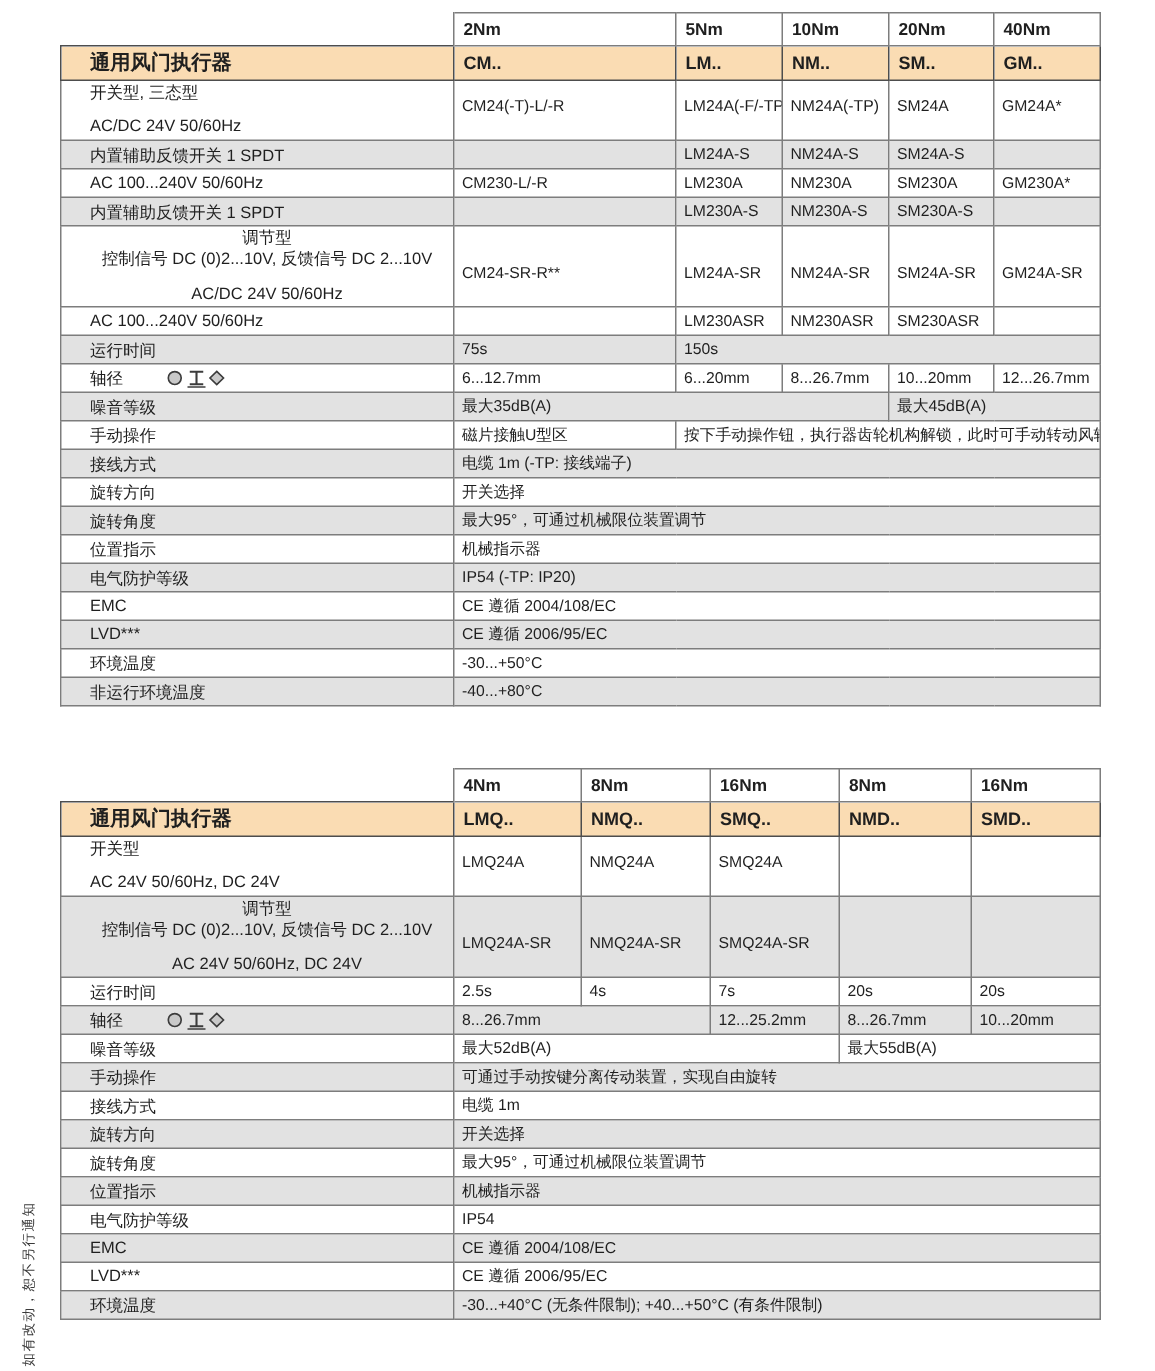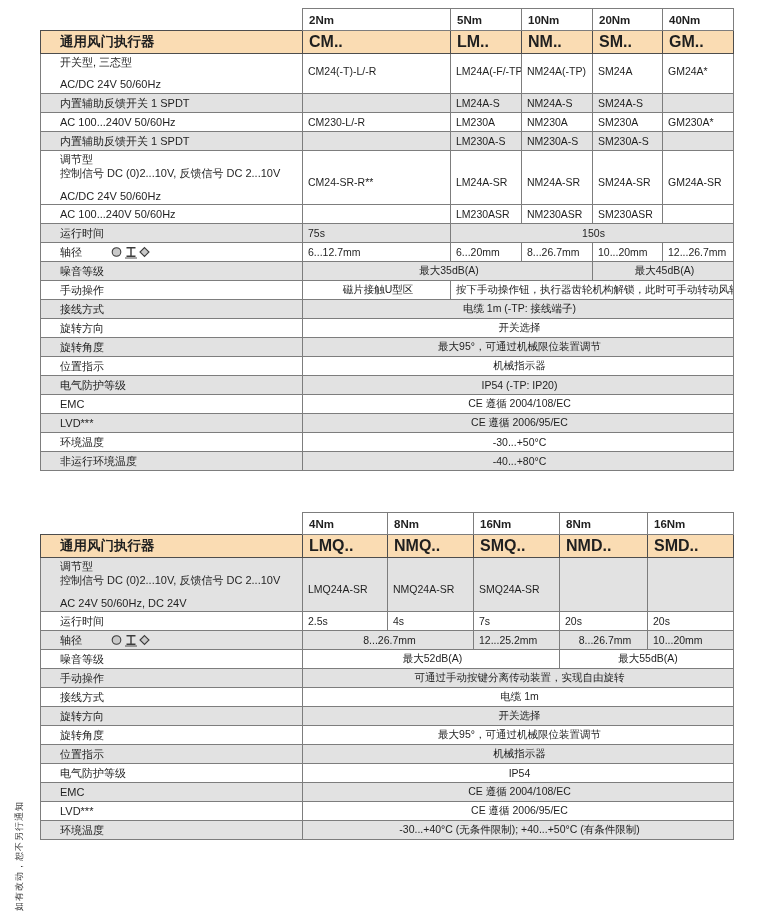--- a/index.html
+++ b/index.html
@@ -5,31 +5,31 @@
   html,body{margin:0;padding:0;background:#ffffff;}
   .sheet{position:relative;width:770px;height:914px;background:#fff;overflow:hidden;
          font-family:"Liberation Sans","DejaVu Sans",sans-serif;color:#222;}
   table.spec{border-collapse:collapse;table-layout:fixed;width:693px;margin-left:40px;}
   table.t1{margin-top:8px;}
   table.t2{margin-top:41px;}
   .spec td{border:1px solid #7d7d7d;font-size:11px;padding:1px 6px;height:16px;
            vertical-align:middle;white-space:nowrap;overflow:hidden;color:#1f1f1f;}
   .spec tr.torque td{font-weight:bold;font-size:11.5px;height:19px;background:#fff;margin-top:34px;}
   .spec td.blank{border-left:none;border-top:none;border-bottom:none;background:#fff;}
-  .spec tr.title td{background:#fadcb3;border-color:#4d4d4d;font-weight:bold;font-size:16px;height:20px;}
+  .spec tr.title td{background:#fadcb3;border-color:#4d4d4d;font-weight:bold;font-size:12px;height:20px;}
   .spec tr.title td.label{font-size:13.5px;}
   .spec tr.gray td{background:#e2e2e2;}
   .spec tr.white td{background:#ffffff;}
   .spec td.val{font-size:10.5px;padding:1px 2px 1px 5px;}
   .spec td.vbot{vertical-align:bottom;padding-bottom:16px;}
-  .spec td.center{text-align:center;}
+  .spec td.center{text-align:left;}
   .spec td.labelcell{padding-left:19px;}
   .lines div{line-height:15px;}
   .lines .l2{margin-top:7px;}
-  .lines3 div{line-height:14px;}
+  .lines3 div{line-height:14px;text-align:center;}
   .lines3 .l3{margin-top:9px;}
   .flexlab{display:flex;align-items:center;gap:28px;}
   .shaft-ico{flex:0 0 auto;}
   .sidenote{position:absolute;left:13px;top:911px;transform:rotate(-90deg);
             transform-origin:0 0;font-size:9px;color:#3a3a3a;letter-spacing:1px;white-space:nowrap;}
 </style>
 </head>
 <body>
 
 <div class="sheet">
@@ -206,20 +206,31 @@
       <td>16Nm</td>
     </tr>
     <tr class="title">
       <td class="label labelcell">通用风门执行器</td>
       <td>LMQ..</td>
       <td>NMQ..</td>
       <td>SMQ..</td>
       <td>NMD..</td>
       <td>SMD..</td>
     </tr>
+    <tr class="white">
+      <td class="labelcell lines">
+        <div>开关型</div>
+        <div class="l2">AC 24V 50/60Hz, DC 24V</div>
+      </td>
+      <td class="val vbot">LMQ24A</td>
+      <td class="val vbot">NMQ24A</td>
+      <td class="val vbot">SMQ24A</td>
+      <td class="val vbot"></td>
+      <td class="val vbot"></td>
+    </tr>
     <tr class="gray">
       <td class="labelcell lines3">
         <div>调节型</div>
         <div>控制信号 DC (0)2...10V, 反馈信号 DC 2...10V</div>
         <div class="l3">AC 24V 50/60Hz, DC 24V</div>
       </td>
       <td class="val vbot">LMQ24A-SR</td>
       <td class="val vbot">NMQ24A-SR</td>
       <td class="val vbot">SMQ24A-SR</td>
       <td class="val vbot"></td>

